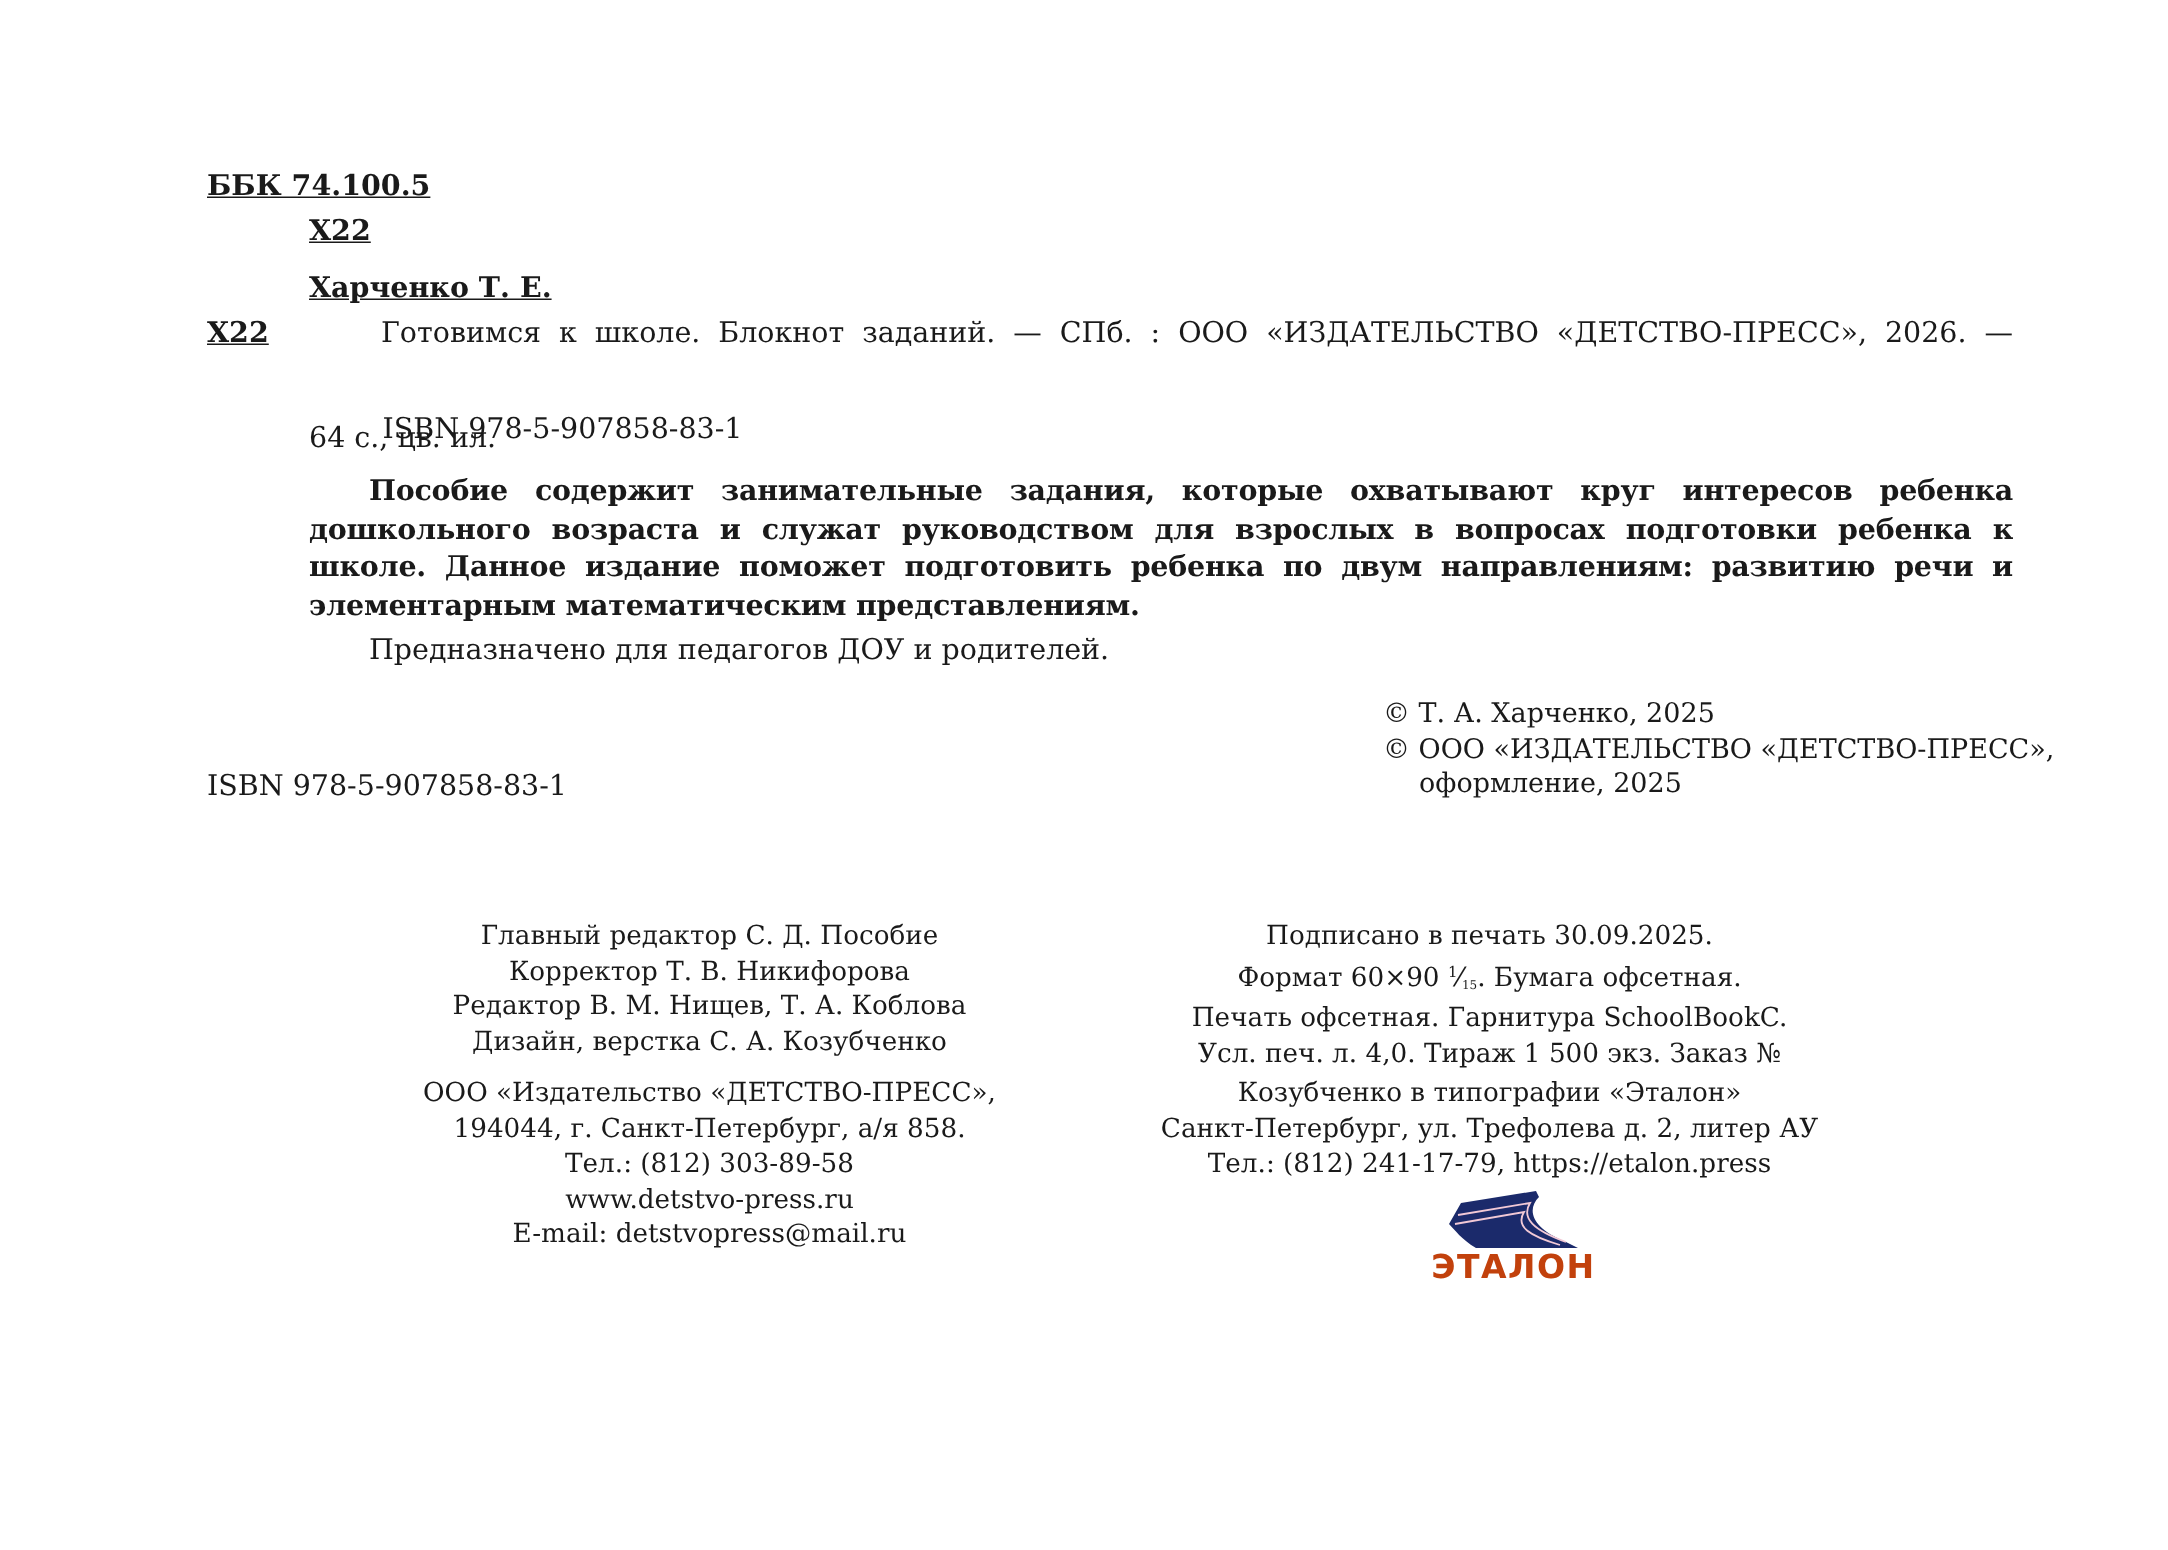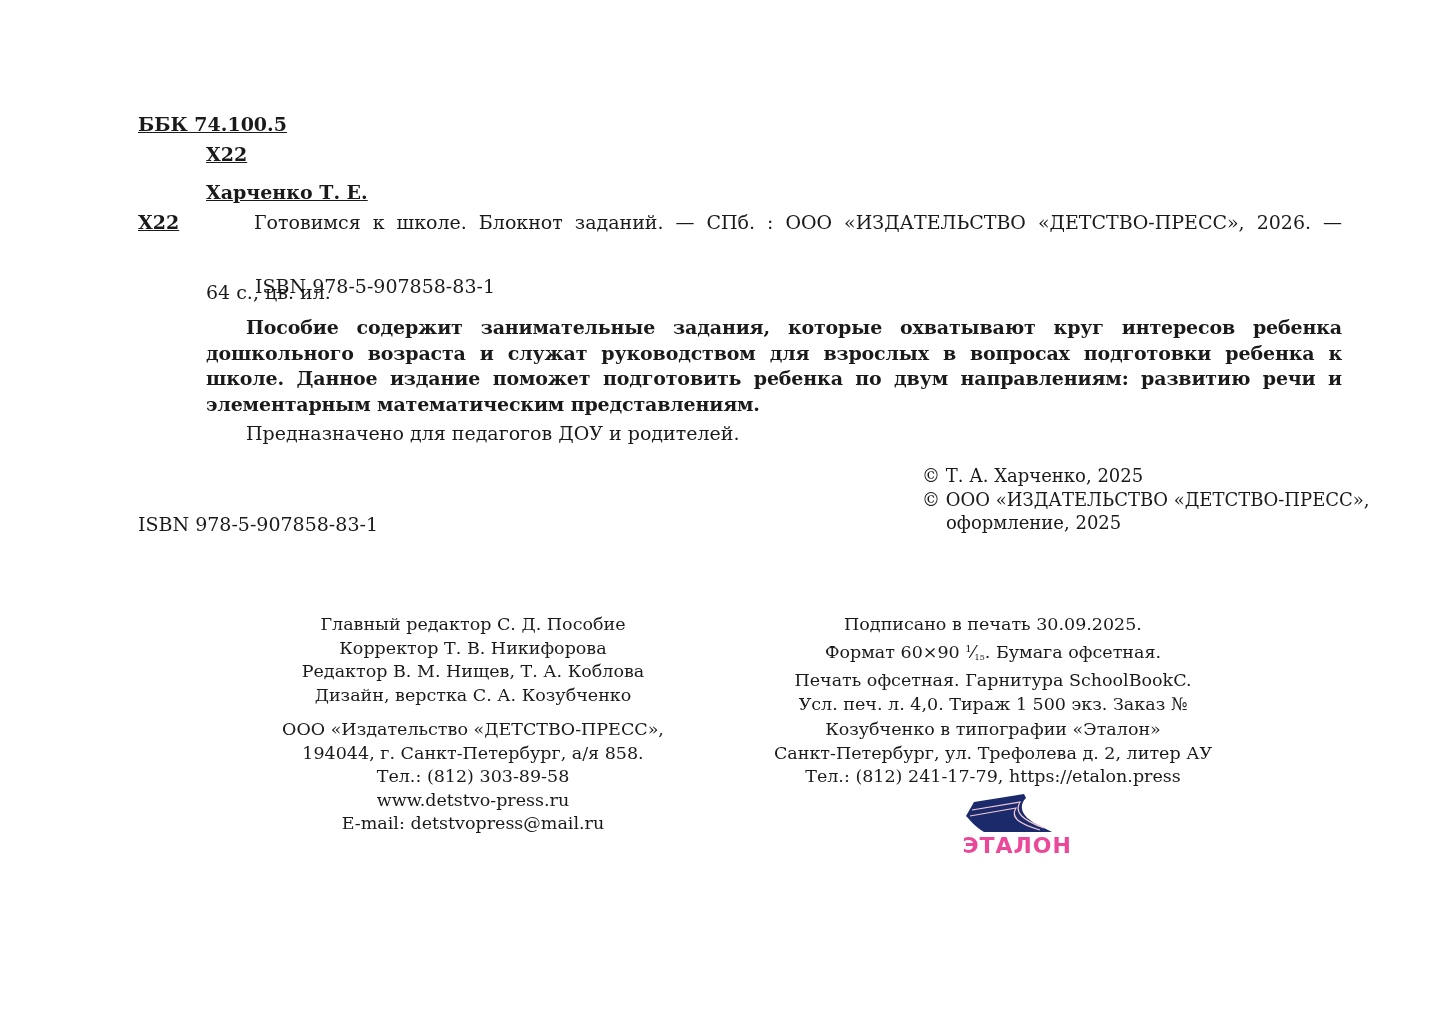--- a/index.html
+++ b/index.html
@@ -64,22 +64,22 @@
 
     #logo { position: absolute; left: 944px; top: 790px; width: 130px; height: 70px; }
     #logo-text {
       position: absolute;
       left: 946px; top: 832px;
       width: 126px;
       font-family: "DejaVu Sans", "Liberation Sans", sans-serif;
       font-weight: bold;
       font-size: 22px;
       letter-spacing: 1px;
-      color: #ec4899;
-      text-align: right;
+      color: #c2410c;
+      text-align: center;
       line-height: 28px;
     }
   </style>
 </head>
 <body>
 
 <div class="abs t19 bold" id="bbk">ББК 74.100.5</div>
 <div class="abs t19 bold" id="code-top">Х22</div>
 <div class="abs t19 bold" id="author">Харченко Т. Е.</div>
 <div class="abs t19 bold" id="code-side">Х22</div>

